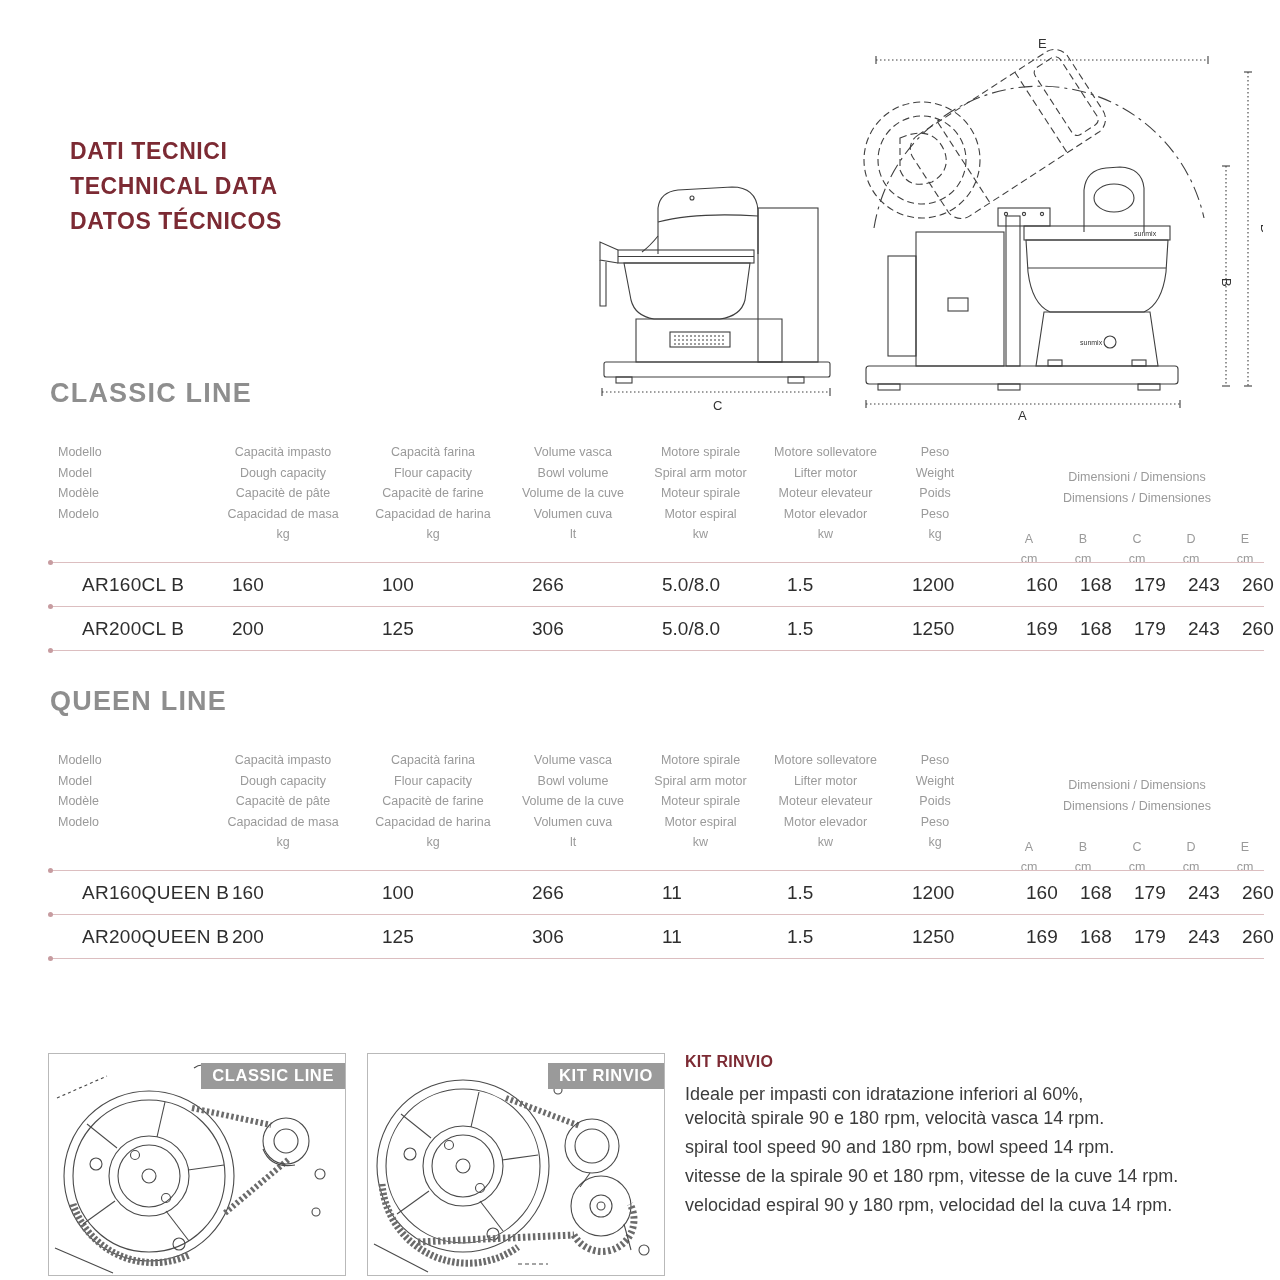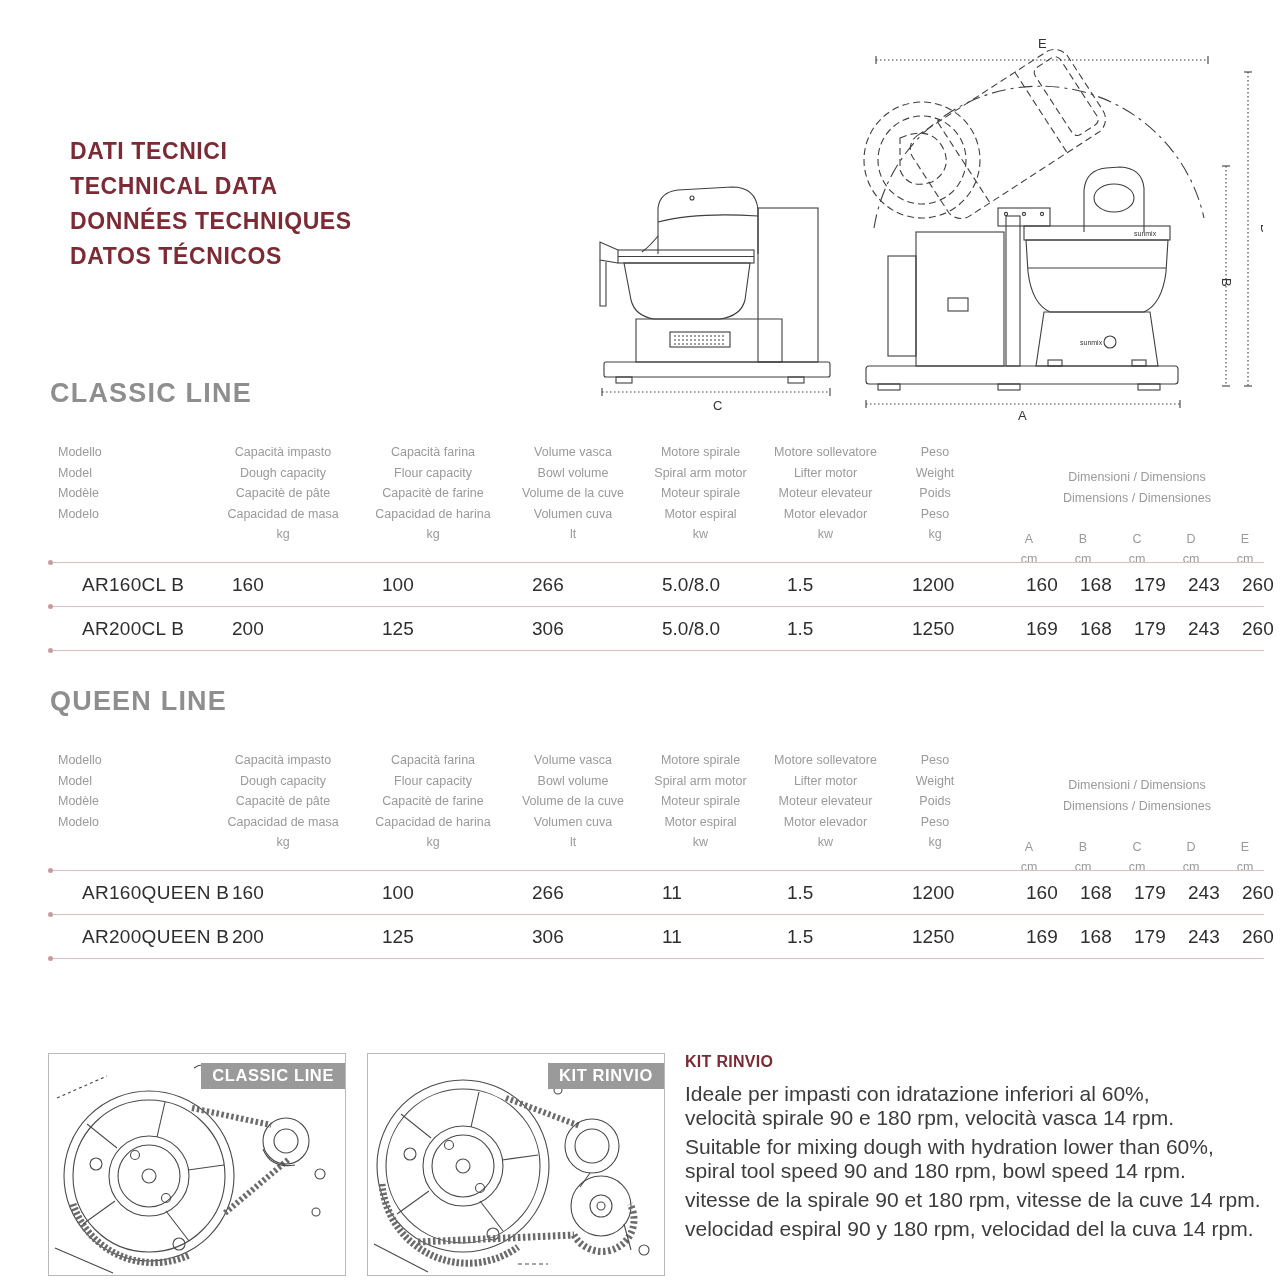--- a/index.html
+++ b/index.html
@@ -42,30 +42,29 @@
   .dcell { white-space:nowrap; }
   .dcell.model { text-align:left; letter-spacing:.3px; }
 
   
   .photo-box { position:absolute; top:1053px; width:298px; height:223px; border:1px solid #B9B9B9; box-sizing:border-box; background:#fff; }
   #photo-classic { left:48px; } #photo-kit { left:367px; }
   .photo-tag { position:absolute; top:9px; right:0; background:#9A9A9A; color:#fff; font-weight:700; font-size:16.5px; letter-spacing:.6px; padding:3px 11px 4px; white-space:nowrap; }
 
   .kit-block { position:absolute; left:685px; top:1053px; width:578px; }
   .kit-title { color:#7C2A33; font-weight:700; font-size:16px; letter-spacing:.3px; margin-bottom:11px; }
-  .kit-para { font-size:21px; line-height:24px; color:#3C3C3C; margin-bottom:5px; }
+  .kit-para { font-size:18px; line-height:24px; color:#3C3C3C; margin-bottom:5px; }
   .kit-para div { white-space:nowrap; }
 </style>
 </head>
 <body>
 
 <div class="title-block">
   <div class="title-line">DATI TECNICI</div>
   <div class="title-line">TECHNICAL DATA</div>
-  <div class="title-line">DONNÉES TECHNIQUES</div>
   <div class="title-line">DATOS TÉCNICOS</div>
 </div>
 
 <div class="drawing" id="side-drawing">
   <svg width="265" height="262" viewBox="0 0 265 262">
     <g fill="none" stroke="#3F3F3F" stroke-width="1.1">
       <rect x="166" y="58" width="60" height="154"></rect>
       <path d="M66,104 L66,58 Q68,42 86,40 L140,37 Q164,37 166,60 L166,104"></path>
       <path d="M66,72 Q104,62 166,66"></path>
       <path d="M66,86 Q58,96 50,102"></path>
@@ -444,21 +443,20 @@
   <div class="photo-tag">KIT RINVIO</div>
 </div>
 
 <div class="kit-block">
   <div class="kit-title">KIT RINVIO</div>
   <div class="kit-para">
     <div>Ideale per impasti con idratazione inferiori al 60%,</div>
     <div>velocità spirale 90 e 180 rpm, velocità vasca 14 rpm.</div>
   </div>
   <div class="kit-para">
-    <div>Suitable for mixing dough with hydration lower than 60%,</div>
     <div>spiral tool speed 90 and 180 rpm, bowl speed 14 rpm.</div>
   </div>
   <div class="kit-para">
     <div>vitesse de la spirale 90 et 180 rpm, vitesse de la cuve 14 rpm.</div>
   </div>
   <div class="kit-para">
     <div>velocidad espiral 90 y 180 rpm, velocidad del la cuva 14 rpm.</div>
   </div>
 </div>
 

